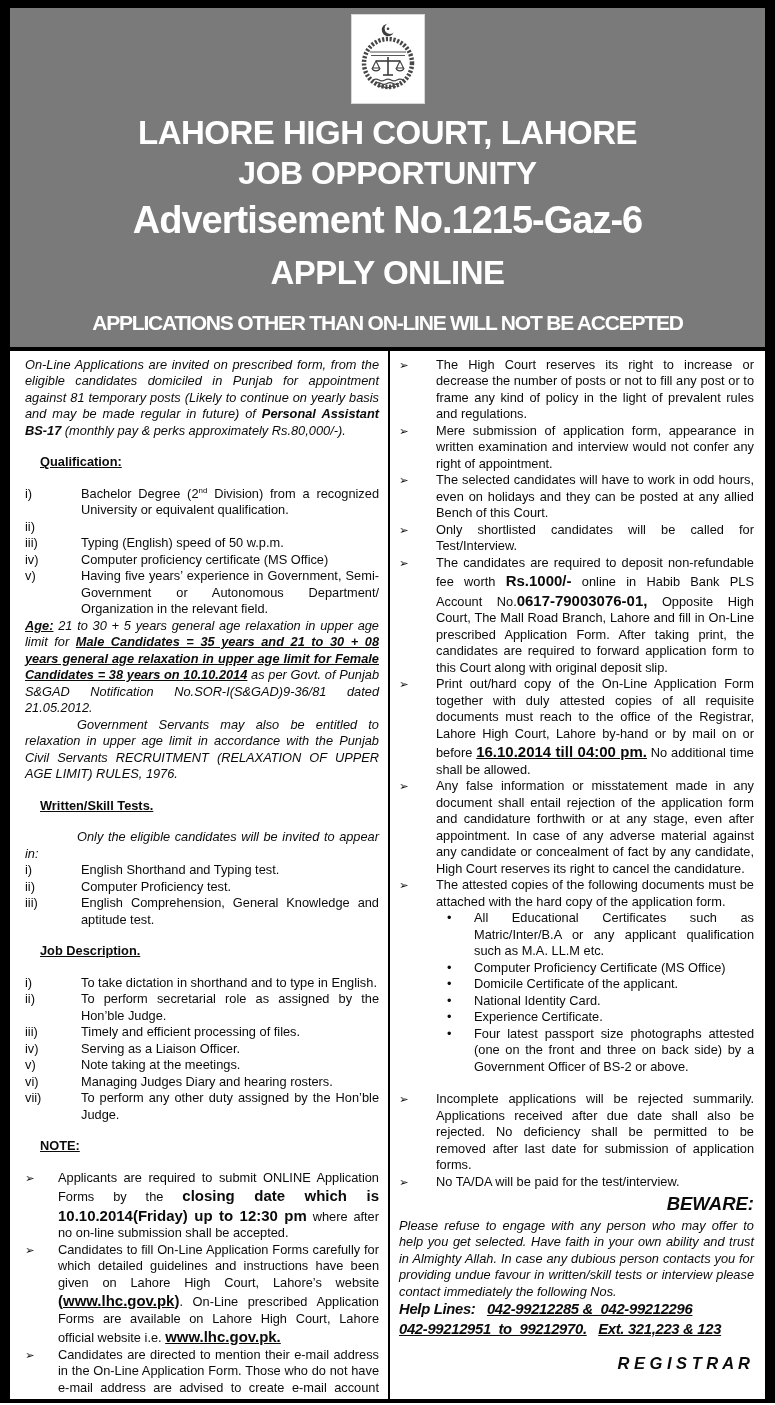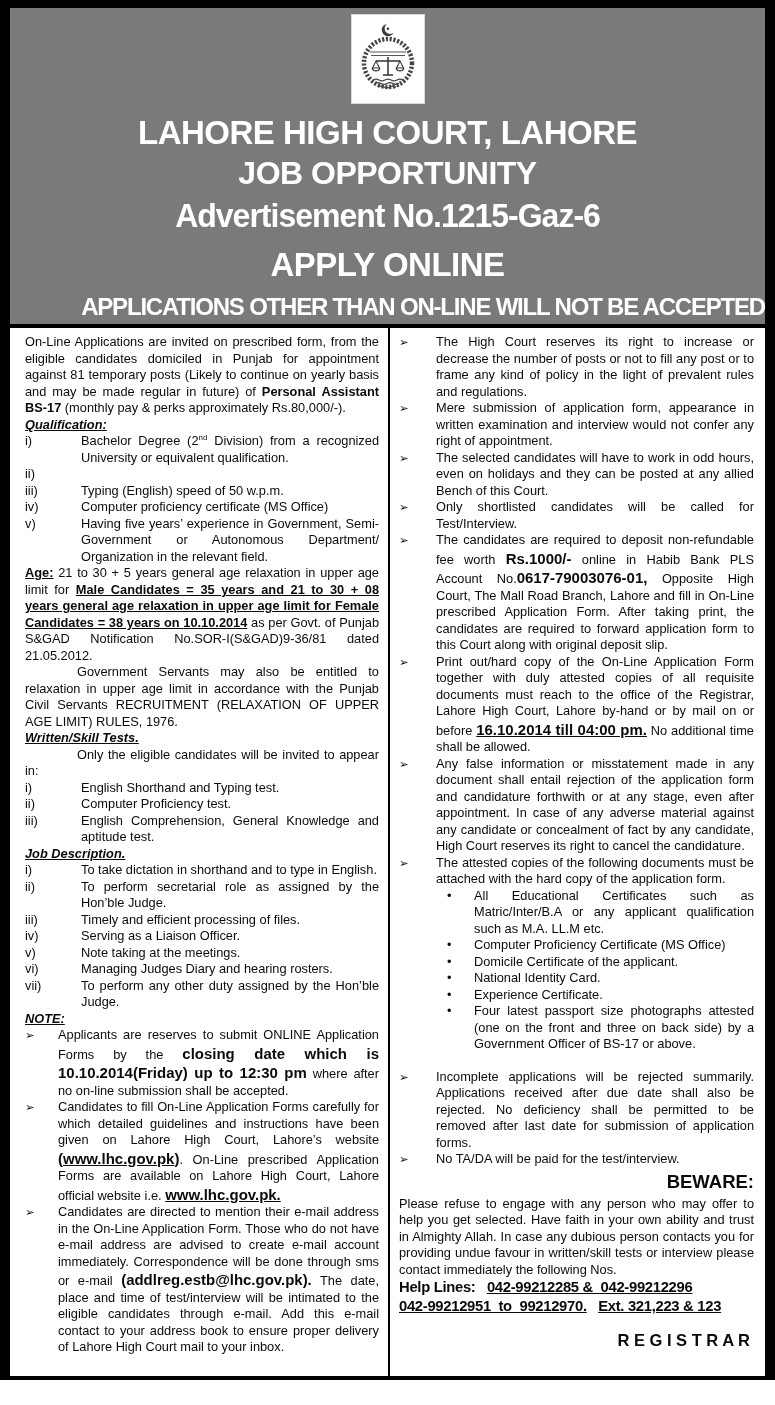--- a/index.html
+++ b/index.html
@@ -9,42 +9,42 @@
     -webkit-font-smoothing:antialiased;
   }
   .sheet{width:775px;height:1405px;position:relative;background:#fff;}
   
   .frame{
     box-sizing:border-box;width:775px;
     border-left:10px solid #000;border-right:10px solid #000;border-top:8px solid #000;
     background:#7a7a7a;
   }
   
-  .header{padding:4px 0 2px 0;text-align:center;color:#fff;}
+  .header{padding:4px 0 10px 0;text-align:center;color:#fff;}
   .logo{
     width:74px;height:90px;background:#fff;margin:2px auto 8px auto;
     display:flex;align-items:center;justify-content:center;
     box-shadow:0 0 0 1px #d8d8d8 inset;
   }
   .h-title{font-size:33px;font-weight:700;letter-spacing:-0.5px;line-height:1.25;}
   .h-sub{font-size:32px;font-weight:700;letter-spacing:-0.5px;line-height:1.3;}
-  .h-adv{font-size:32px;font-weight:700;letter-spacing:-1px;line-height:1.35;transform:scaleY(1.02);}
+  .h-adv{font-size:38px;font-weight:700;letter-spacing:-1px;line-height:1.35;transform:scaleY(1.02);}
   .h-apply{font-size:33px;font-weight:700;letter-spacing:-0.5px;line-height:1.4;margin-top:4px;}
-  .h-notice{font-size:24px;font-weight:700;letter-spacing:-1.2px;line-height:1.25;margin-top:4px;text-align:right;}
+  .h-notice{font-size:21px;font-weight:700;letter-spacing:-1.2px;line-height:1.25;margin-top:14px;}
   
   .bodybox{
     background:#fff;border-top:4px solid #000;border-bottom:4px solid #000;
     display:flex;height:1048px;overflow:hidden;color:#0b0b0b;
   }
   .col{box-sizing:border-box;font-size:12.8px;line-height:1.29;}
   .col.left{width:380px;padding:6px 9px 4px 15px;border-right:2px solid #000;}
   .col.right{flex:1;padding:6px 11px 4px 9px;}
-  .p{text-align:justify;margin:0;}
+  .p{text-align:justify;margin:0;font-style:italic;}
   .p.ind{text-indent:52px;}
-  .h{margin:0;font-style:italic;}
+  .h{margin:15px;}
   .item{display:flex;margin:0;}
   .marker{flex:0 0 var(--mw);}
   .item .content{flex:1;text-align:justify;}
   .roman{--mw:56px;}
   .arrow{--mw:33px;}
   .arrow .marker,.arrowr .marker{font-size:11.5px;padding-top:1px;}
   .arrowr{--mw:37px;}
   .dot{--mw:27px;margin-left:42px;}
   .dot .marker{text-align:left;padding-left:6px;}
   .b{font-weight:700;}
@@ -159,21 +159,21 @@
             <span class="marker">vi)</span>
             <span class="content"><span>Managing Judges Diary and hearing rosters.</span></span>
           </div>
           <div class="item roman">
             <span class="marker">vii)</span>
             <span class="content"><span>To perform any other duty assigned by the Hon’ble Judge.</span></span>
           </div>
           <div class="h "><span class="b u">NOTE:</span></div>
           <div class="item arrow">
             <span class="marker">➢</span>
-            <span class="content"><span>Applicants are reserves to submit ONLINE Application Forms by the </span><span class="b sz-lg">closing date which is 10.10.2014(Friday) up to 12:30 pm</span><span> where after no on-line submission shall be accepted.</span></span>
+            <span class="content"><span>Applicants are required to submit ONLINE Application Forms by the </span><span class="b sz-lg">closing date which is 10.10.2014(Friday) up to 12:30 pm</span><span> where after no on-line submission shall be accepted.</span></span>
           </div>
           <div class="item arrow">
             <span class="marker">➢</span>
             <span class="content"><span>Candidates to fill On-Line Application Forms carefully for which detailed guidelines and instructions have been given on Lahore High Court, Lahore’s website </span><span class="b sz-lg">(</span><span class="b u sz-lg">www.lhc.gov.pk</span><span class="b sz-lg">)</span><span>. On-Line prescribed Application Forms are available on Lahore High Court, Lahore official website i.e. </span><span class="b u sz-lg">www.lhc.gov.pk.</span></span>
           </div>
           <div class="item arrow">
             <span class="marker">➢</span>
             <span class="content"><span>Candidates are directed to mention their e-mail address in the On-Line Application Form. Those who do not have e-mail address are advised to create e-mail account immediately. Correspondence will be done through sms or e-mail </span><span class="b sz-lg">(addlreg.estb@lhc.gov.pk).</span><span> The date, place and time of test/interview will be intimated to the eligible candidates through e-mail. Add this e-mail contact to your address book to ensure proper delivery of Lahore High Court mail to your inbox.</span></span>
           </div>
         </div>
@@ -225,21 +225,21 @@
           <div class="item dot">
             <span class="marker">•</span>
             <span class="content"><span>National Identity Card.</span></span>
           </div>
           <div class="item dot">
             <span class="marker">•</span>
             <span class="content"><span>Experience Certificate.</span></span>
           </div>
           <div class="item dot">
             <span class="marker">•</span>
-            <span class="content"><span>Four latest passport size photographs attested (one on the front and three on back side) by a Government Officer of BS-17 or above.</span></span>
+            <span class="content"><span>Four latest passport size photographs attested (one on the front and three on back side) by a Government Officer of BS-2 or above.</span></span>
           </div>
           <div class="gap-md"></div>
           <div class="item arrowr">
             <span class="marker">➢</span>
             <span class="content"><span>Incomplete applications will be rejected summarily. Applications received after due date shall also be rejected. No deficiency shall be permitted to be removed after last date for submission of application forms.</span></span>
           </div>
           <div class="item arrowr">
             <span class="marker">➢</span>
             <span class="content"><span>No TA/DA will be paid for the test/interview.</span></span>
           </div>

